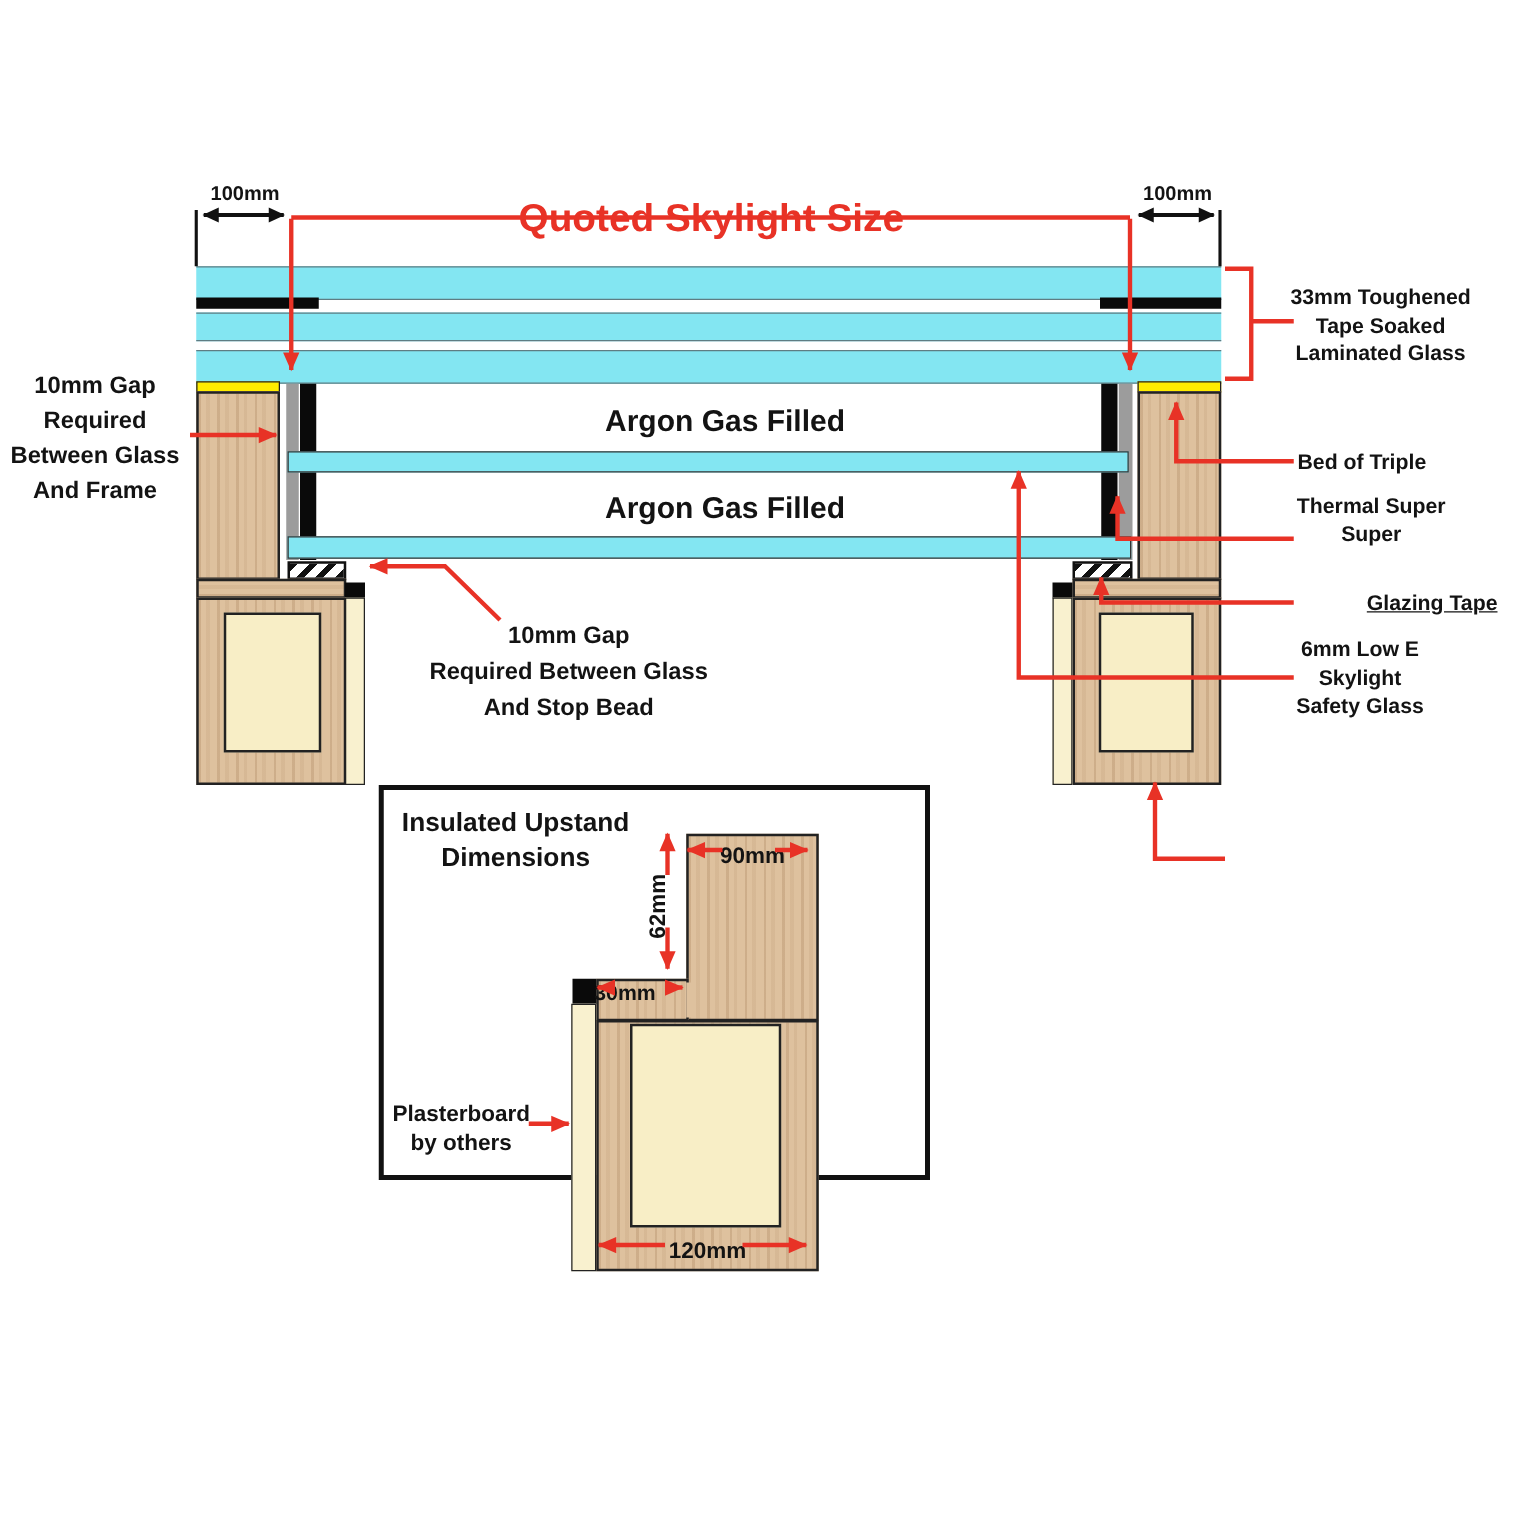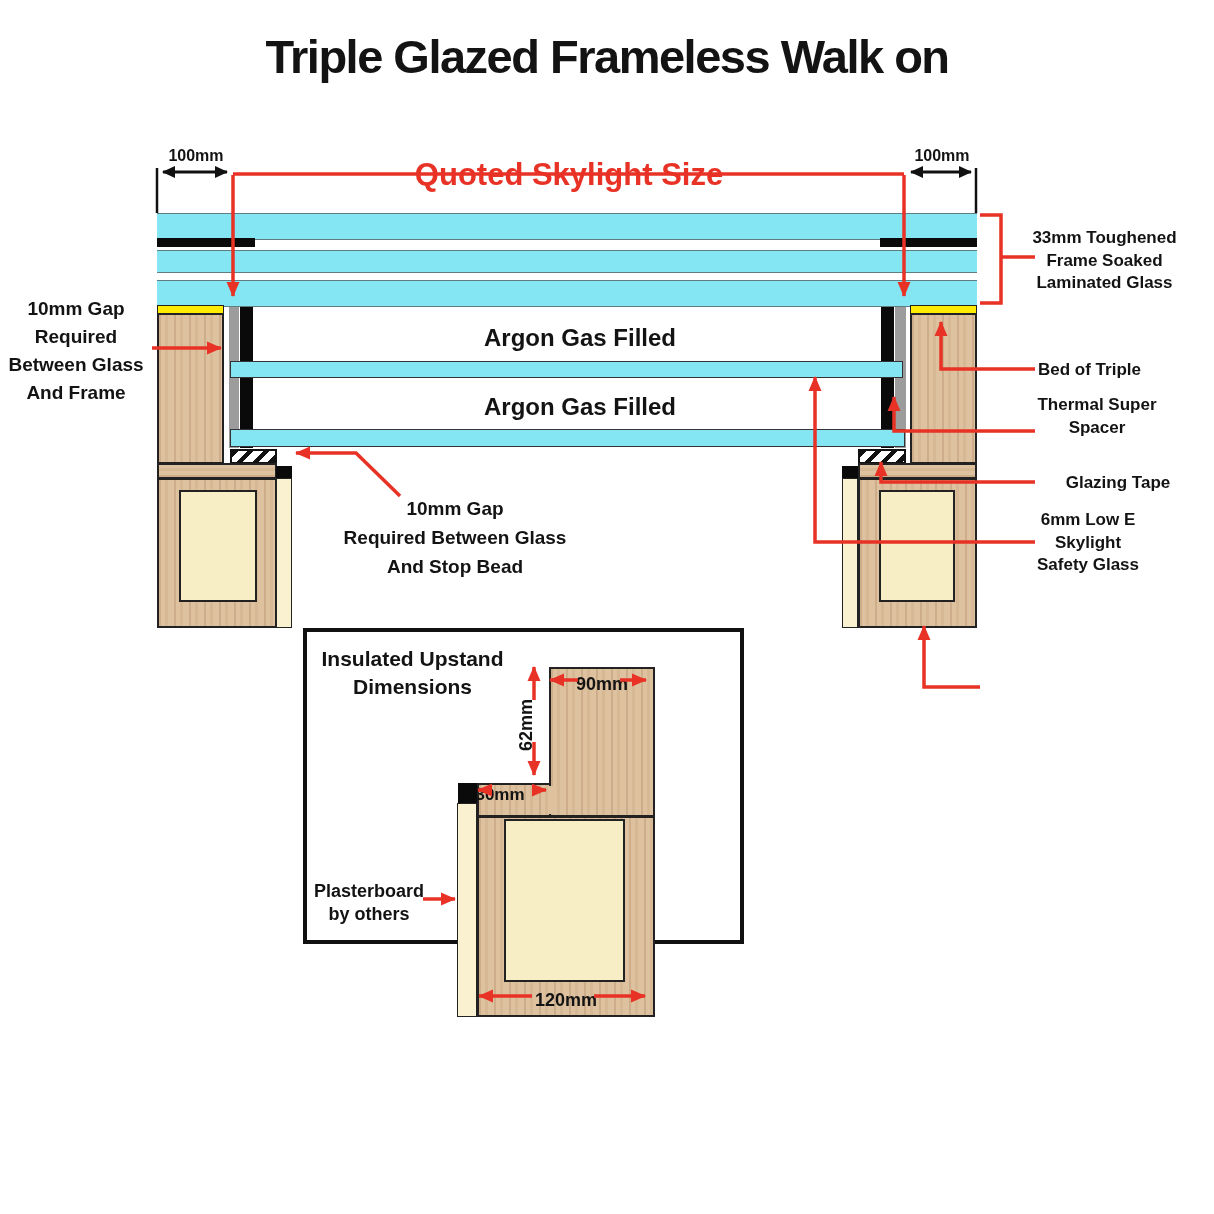--- a/index.html
+++ b/index.html
@@ -20,21 +20,20 @@
   .gray{background:#9c9c9c;}
   .hatch{border:2px solid #111;background:repeating-linear-gradient(135deg,#111 0 4.5px,#fff 4.5px 11px);}
   .red{color:#e83226;}
   svg.overlay{position:absolute;left:0;top:0;pointer-events:none;}
 </style>
 </head>
 <body>
 
 <div id="stage">
 
-  <div class="abs lbl" style="left:0;top:26px;width:1214px;font-size:47px;letter-spacing:-1.5px;">Triple Glazed Frameless Walk on</div>
 
   <div class="abs" style="left:157px;top:213px;width:820px;height:94px;">
     <div class="abs pane" style="left:0;top:0;width:820px;height:27px;"></div>
     <div class="abs blk" style="left:0;top:25px;width:98px;height:9px;"></div>
     <div class="abs blk" style="left:723px;top:25px;width:97px;height:9px;"></div>
     <div class="abs pane" style="left:0;top:37px;width:820px;height:23px;"></div>
     <div class="abs pane" style="left:0;top:67px;width:820px;height:27px;"></div>
   </div>
 
   <div class="abs gray" style="left:229px;top:307px;width:10px;height:141px;"></div>
@@ -80,29 +79,29 @@
   </div>
 
   <div class="abs lbl" style="left:320px;top:494px;width:270px;font-size:19px;line-height:29px;">
     <div>10mm Gap</div>
     <div>Required Between Glass</div>
     <div>And Stop Bead</div>
   </div>
 
   <div class="abs lbl" style="left:1022px;top:227px;width:165px;font-size:17px;line-height:22.5px;">
     <div>33mm Toughened</div>
-    <div>Frame Soaked</div>
+    <div>Tape Soaked</div>
     <div>Laminated Glass</div>
   </div>
   <div class="abs lbl" style="left:1038px;top:359px;width:160px;font-size:17px;text-align:left;">Bed of Triple</div>
   <div class="abs lbl" style="left:1022px;top:394px;width:150px;font-size:17px;line-height:22.5px;">
     <div>Thermal Super</div>
-    <div>Spacer</div>
+    <div>Super</div>
   </div>
-  <div class="abs lbl" style="left:1038px;top:472px;width:160px;font-size:17px;text-align:center;">Glazing Tape</div>
+  <div class="abs lbl" style="left:1038px;top:472px;width:160px;font-size:17px;text-align:right;text-decoration:underline;">Glazing Tape</div>
   <div class="abs lbl" style="left:1008px;top:509px;width:160px;font-size:17px;line-height:22.5px;">
     <div>6mm Low E</div>
     <div>Skylight</div>
     <div>Safety Glass</div>
   </div>
 
   <div class="abs" style="left:303px;top:628px;width:441px;height:316px;border:4px solid #111;background:#fff;">
     <div class="abs lbl" style="left:8px;top:13px;width:195px;font-size:21px;line-height:28px;">
       <div>Insulated Upstand</div>
       <div>Dimensions</div>

